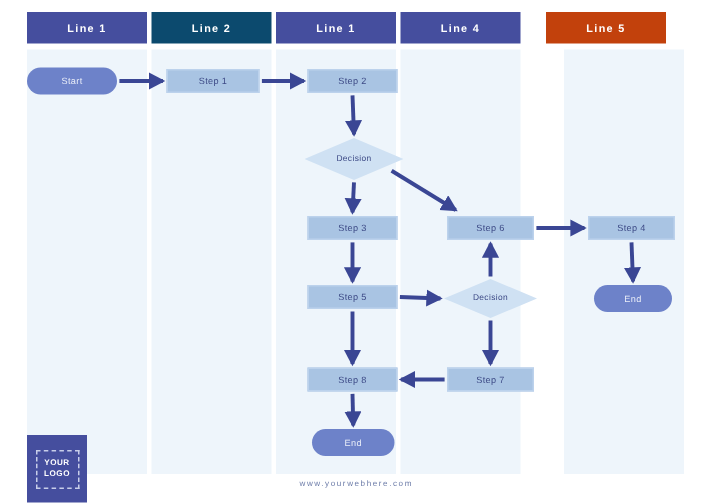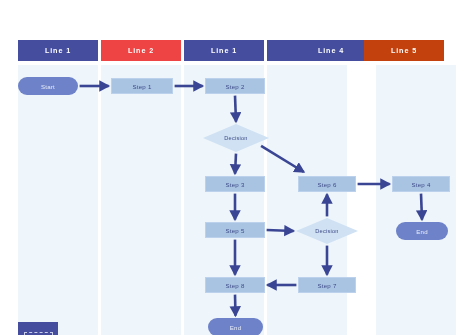--- a/index.html
+++ b/index.html
@@ -12,21 +12,20 @@
     background: #ffffff;
     font-family: "Liberation Sans", sans-serif;
     overflow: hidden;
   }
 
   #canvas {
     position: relative;
     width: 475px;
     height: 292px;
     background: #ffffff;
-    margin-top: 32px;
   }
 
   
   #side-label {
     position: absolute;
     left: -20px;
     top: 120px;
     width: 100px;
     height: 12px;
     transform: rotate(-90deg);
@@ -163,27 +162,27 @@
       <div class="lane-band" style="left: 101px; width: 80px; background: rgb(238, 245, 251);"></div>
       <div class="lane-band" style="left: 184px; width: 80px; background: rgb(238, 245, 251);"></div>
       <div class="lane-band" style="left: 267px; width: 80px; background: rgb(238, 245, 251);"></div>
       <div class="lane-band" style="left: 376px; width: 80px; background: rgb(238, 245, 251);"></div>
     </div>
 
   <div id="lane-headers">
       <div class="lane-header" style="left: 18px; width: 80px; background: rgb(69, 78, 158);">
         <span>Line 1</span>
       </div>
-      <div class="lane-header" style="left: 101px; width: 80px; background: #ef4444;">
+      <div class="lane-header" style="left: 101px; width: 80px; background: #0c4a6e;">
         <span>Line 2</span>
       </div>
       <div class="lane-header" style="left: 184px; width: 80px; background: rgb(69, 78, 158);">
         <span>Line 1</span>
       </div>
-      <div class="lane-header" style="left: 267px; width: 80px; background: rgb(69, 78, 158); padding-left: 24px;">
+      <div class="lane-header" style="left: 267px; width: 80px; background: rgb(69, 78, 158);">
         <span>Line 4</span>
       </div>
       <div class="lane-header" style="left: 364px; width: 80px; background: #c2410c;">
         <span>Line 5</span>
       </div>
     </div>
 
   <svg id="connectors-layer" class="arrow" width="475" height="335" style="left:0; top:0;">
     <defs>
       <marker id="ah" markerWidth="5" markerHeight="5" refX="3.6" refY="2.2" orient="auto" markerUnits="strokeWidth">

